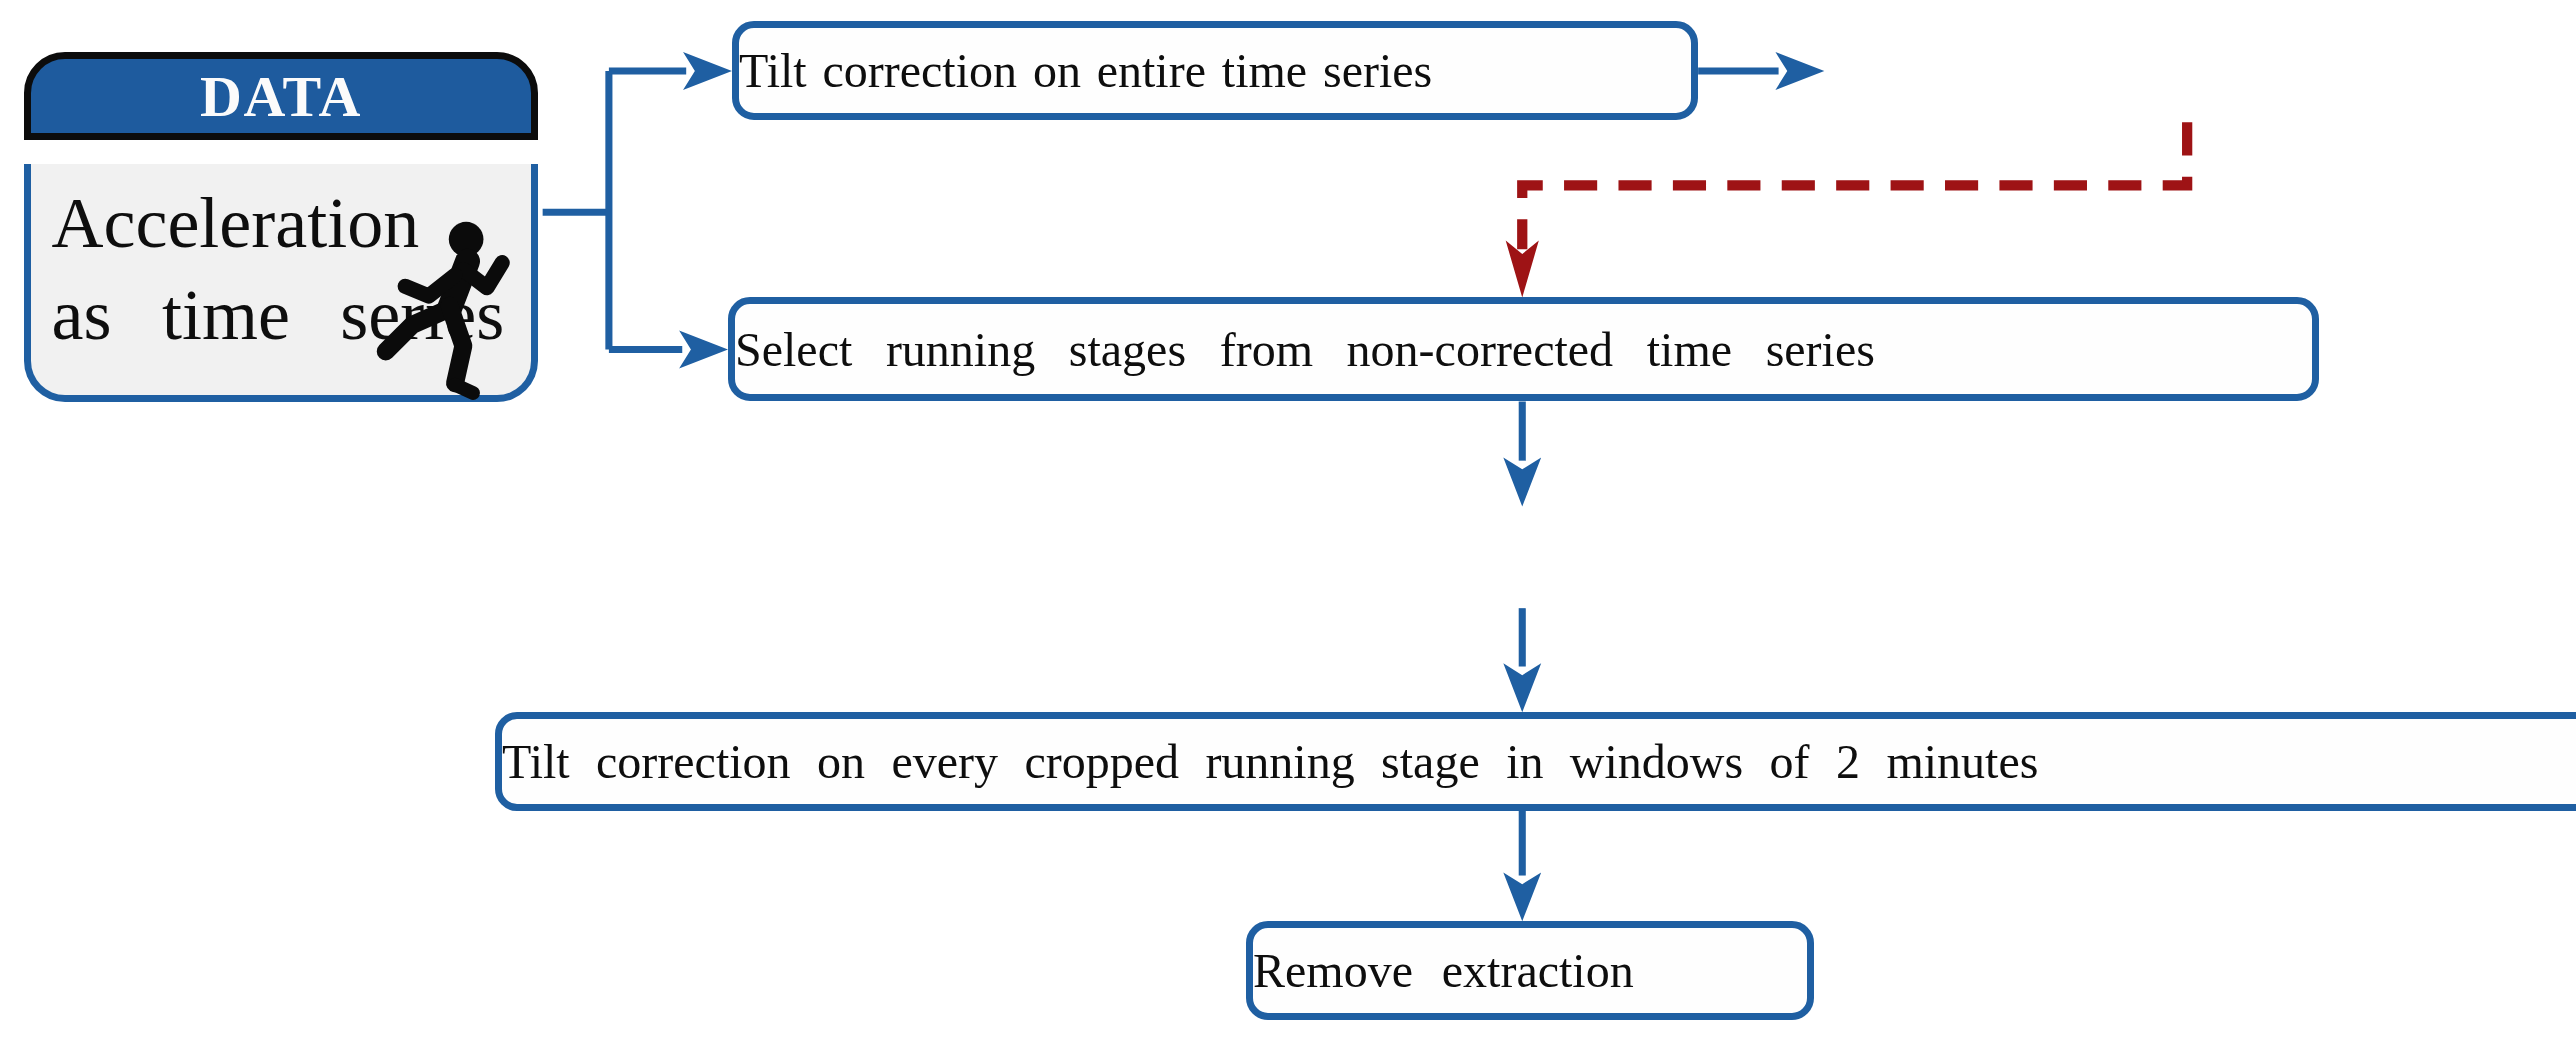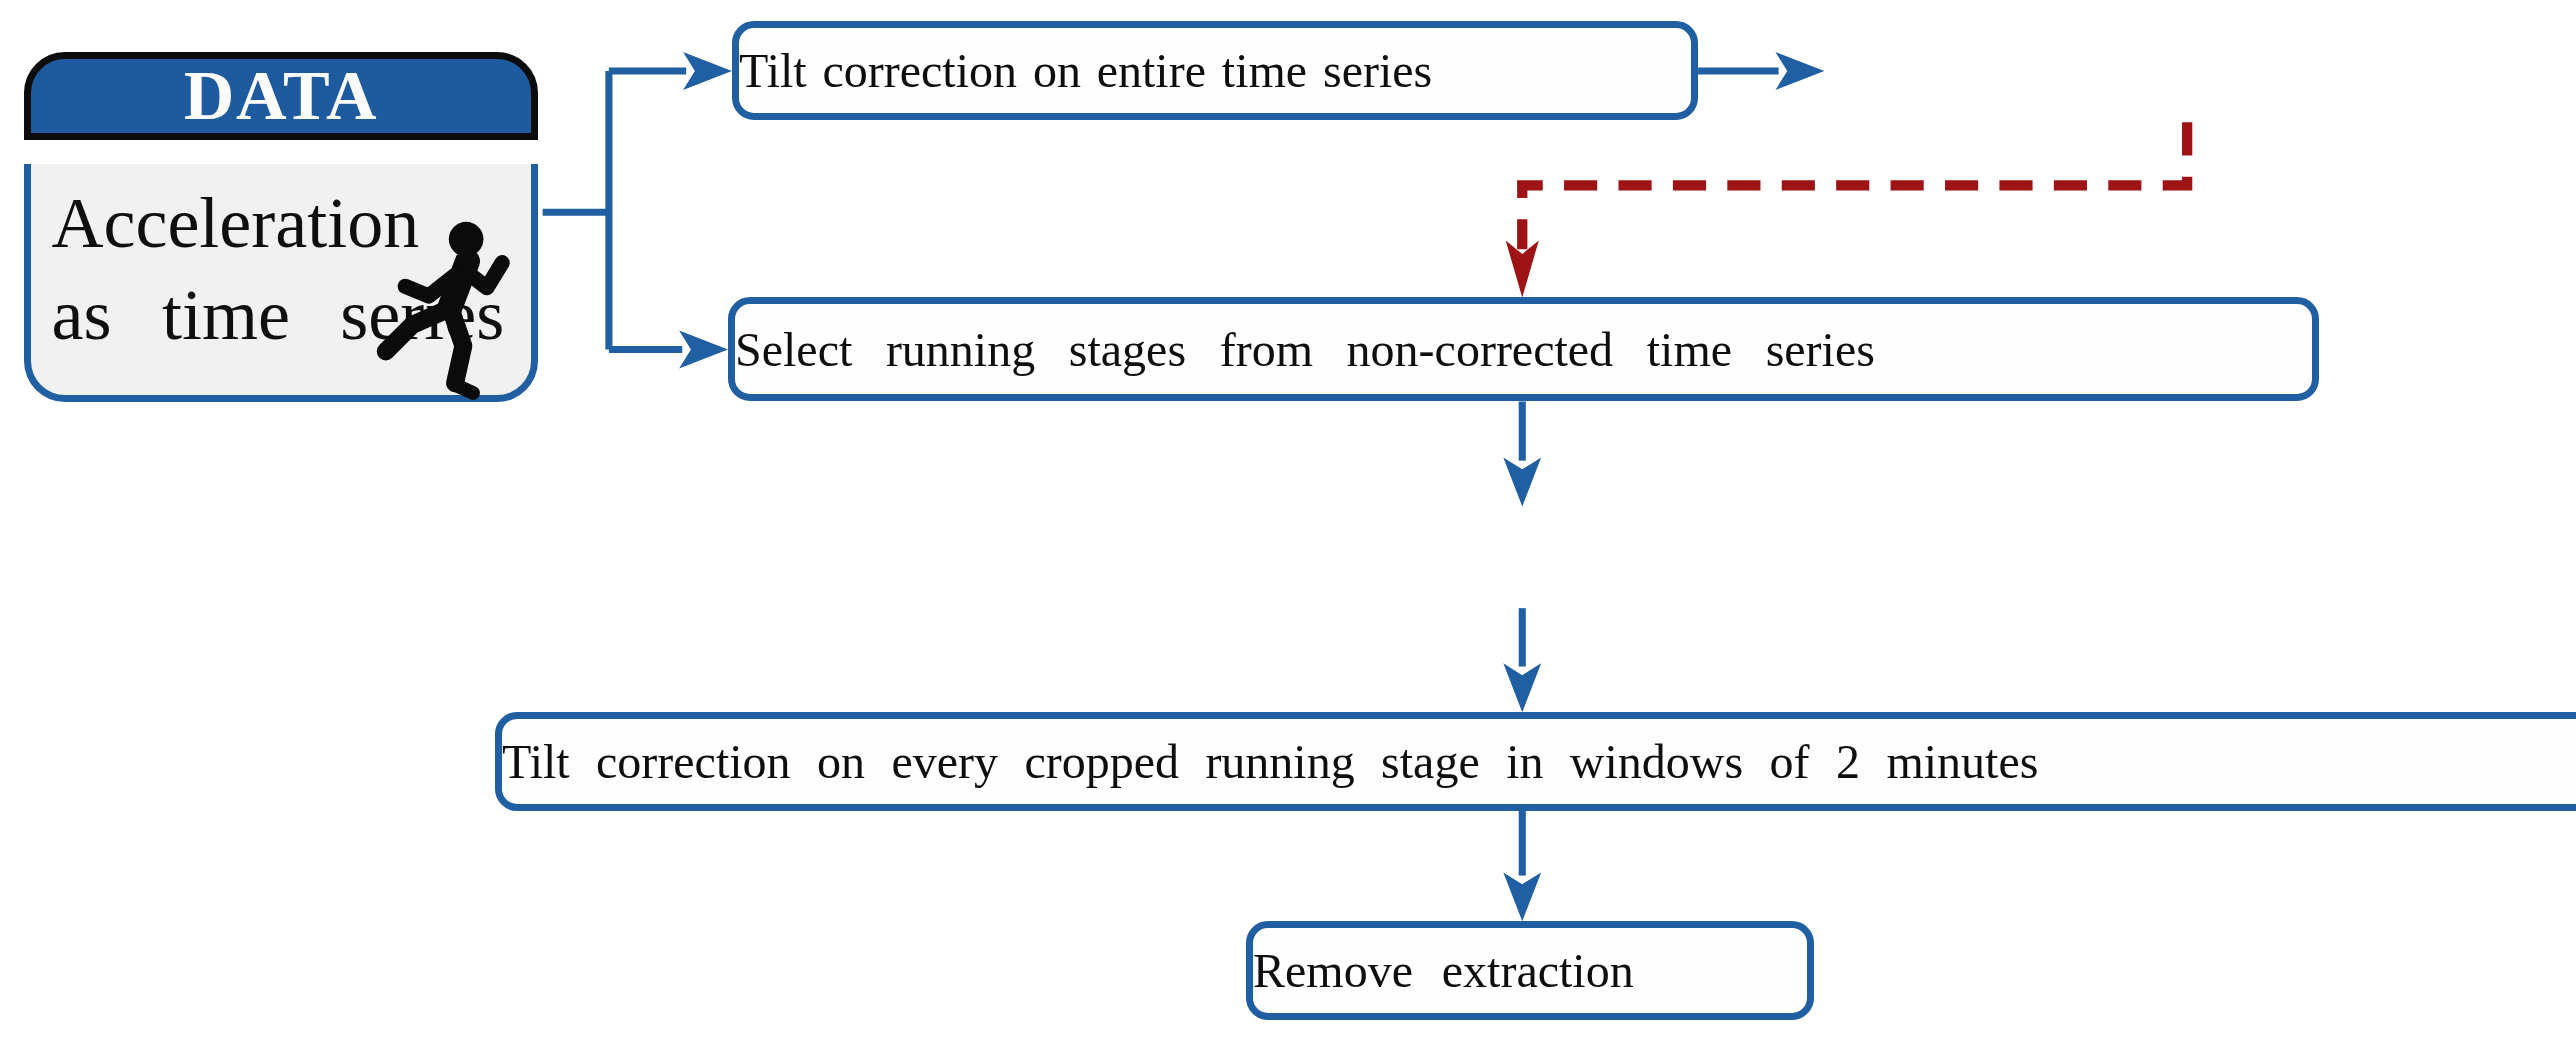--- a/index.html
+++ b/index.html
@@ -13,21 +13,21 @@
   }
   #connectors{position:absolute;left:0;top:0;width:2576px;height:1042px;}
 
   
   .data-card{position:absolute;left:24px;top:52px;width:514px;height:327px;}
   .data-card-header{
     position:absolute;left:0;top:0;width:514px;height:88px;
     background:#1E5B9E;border:7px solid #0c0c0c;border-radius:41px 41px 0 0;
     box-sizing:border-box;display:flex;align-items:center;justify-content:center;
   }
-  .data-card-title{font-size:70px;font-weight:bold;color:#fbfbfb;letter-spacing:1.6px;}
+  .data-card-title{font-size:58px;font-weight:bold;color:#fbfbfb;letter-spacing:1.6px;}
   .data-card-body{
     position:absolute;left:0;top:88px;width:514px;height:238px;
     background:#F1F1F1;border:7px solid #1F5FA2;border-top:none;
     border-radius:0 0 41px 41px;box-sizing:border-box;
     font-size:72px;line-height:1.28;word-spacing:0.45em;
     padding:12.6px 8px 0 20.5px;
     margin-top:24px;
   }
   .runner{position:absolute;right:4.7px;bottom:-32px;width:167px;height:194px;}
 

